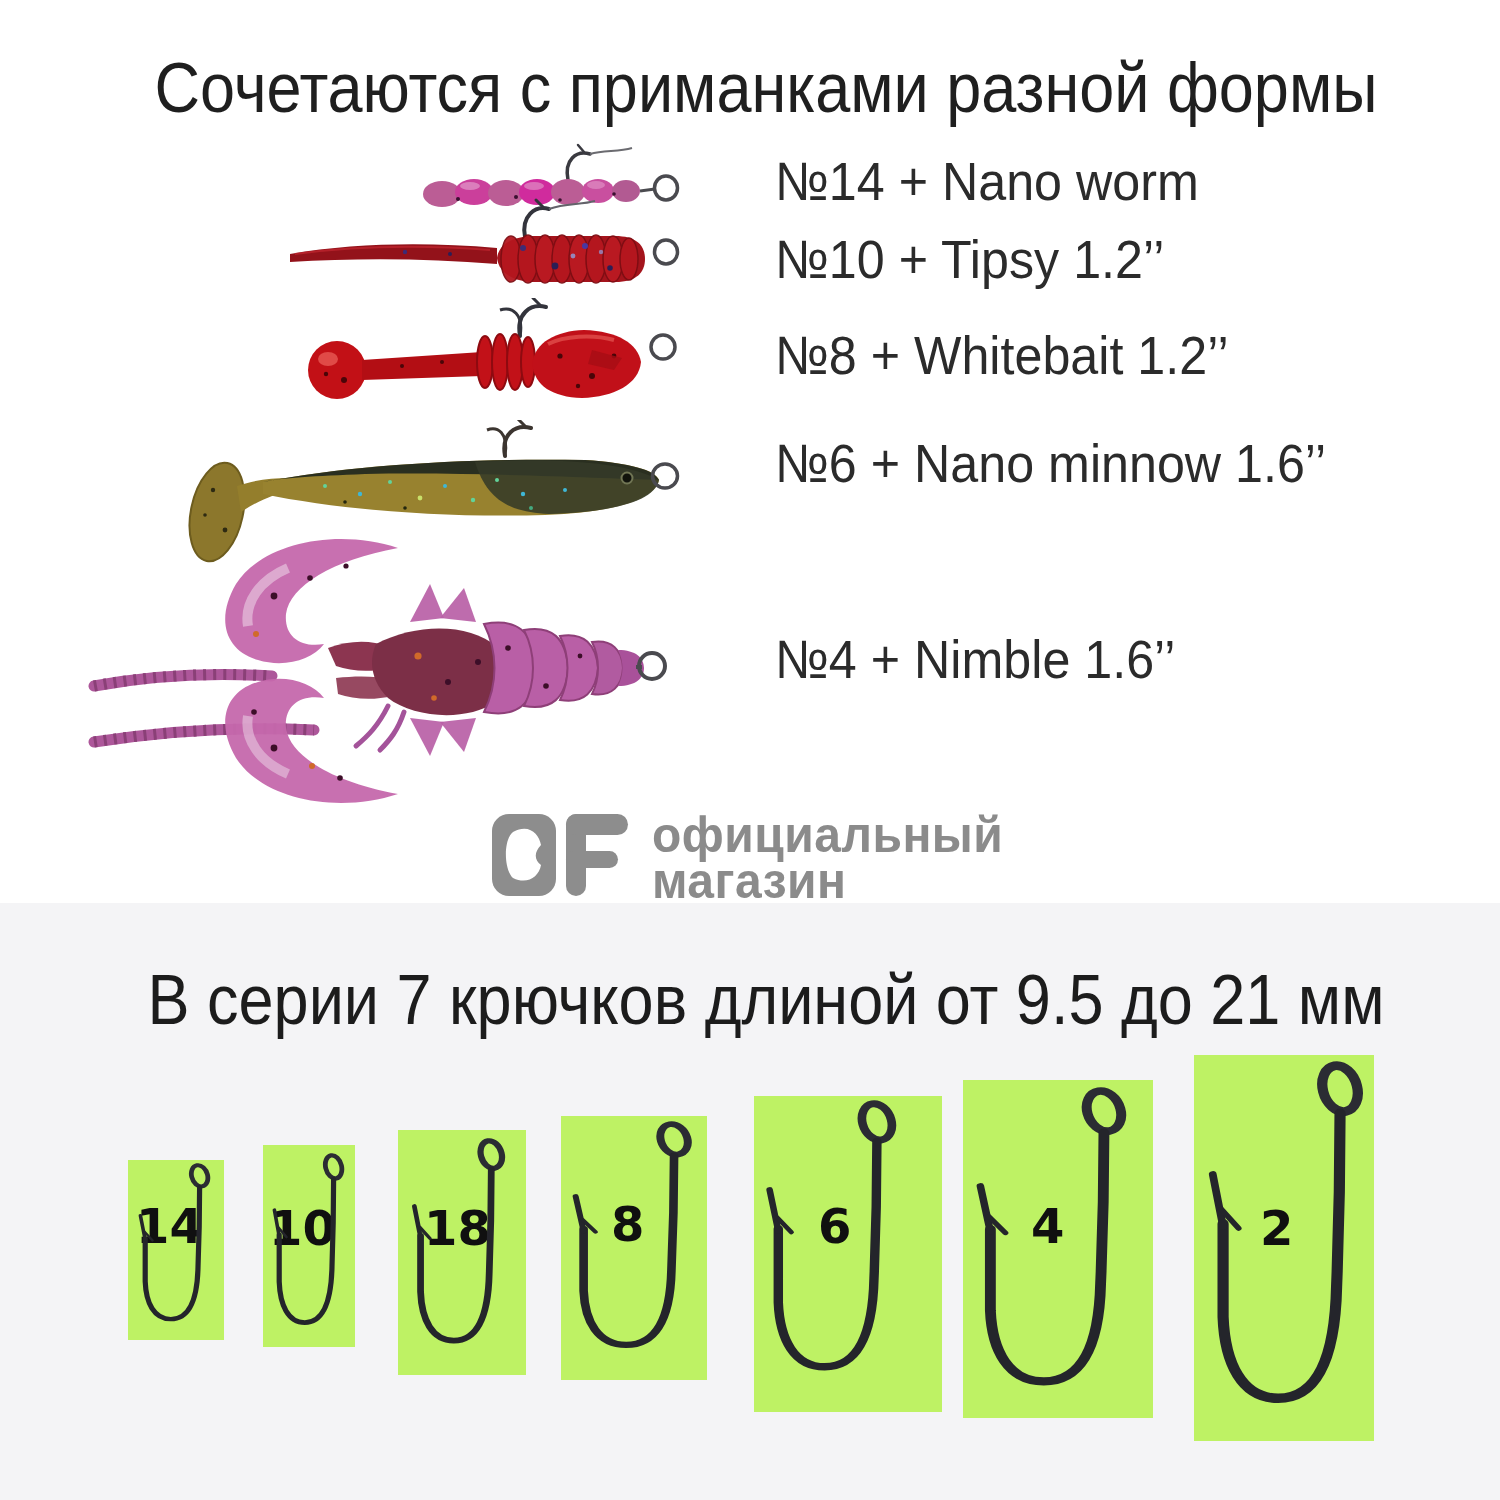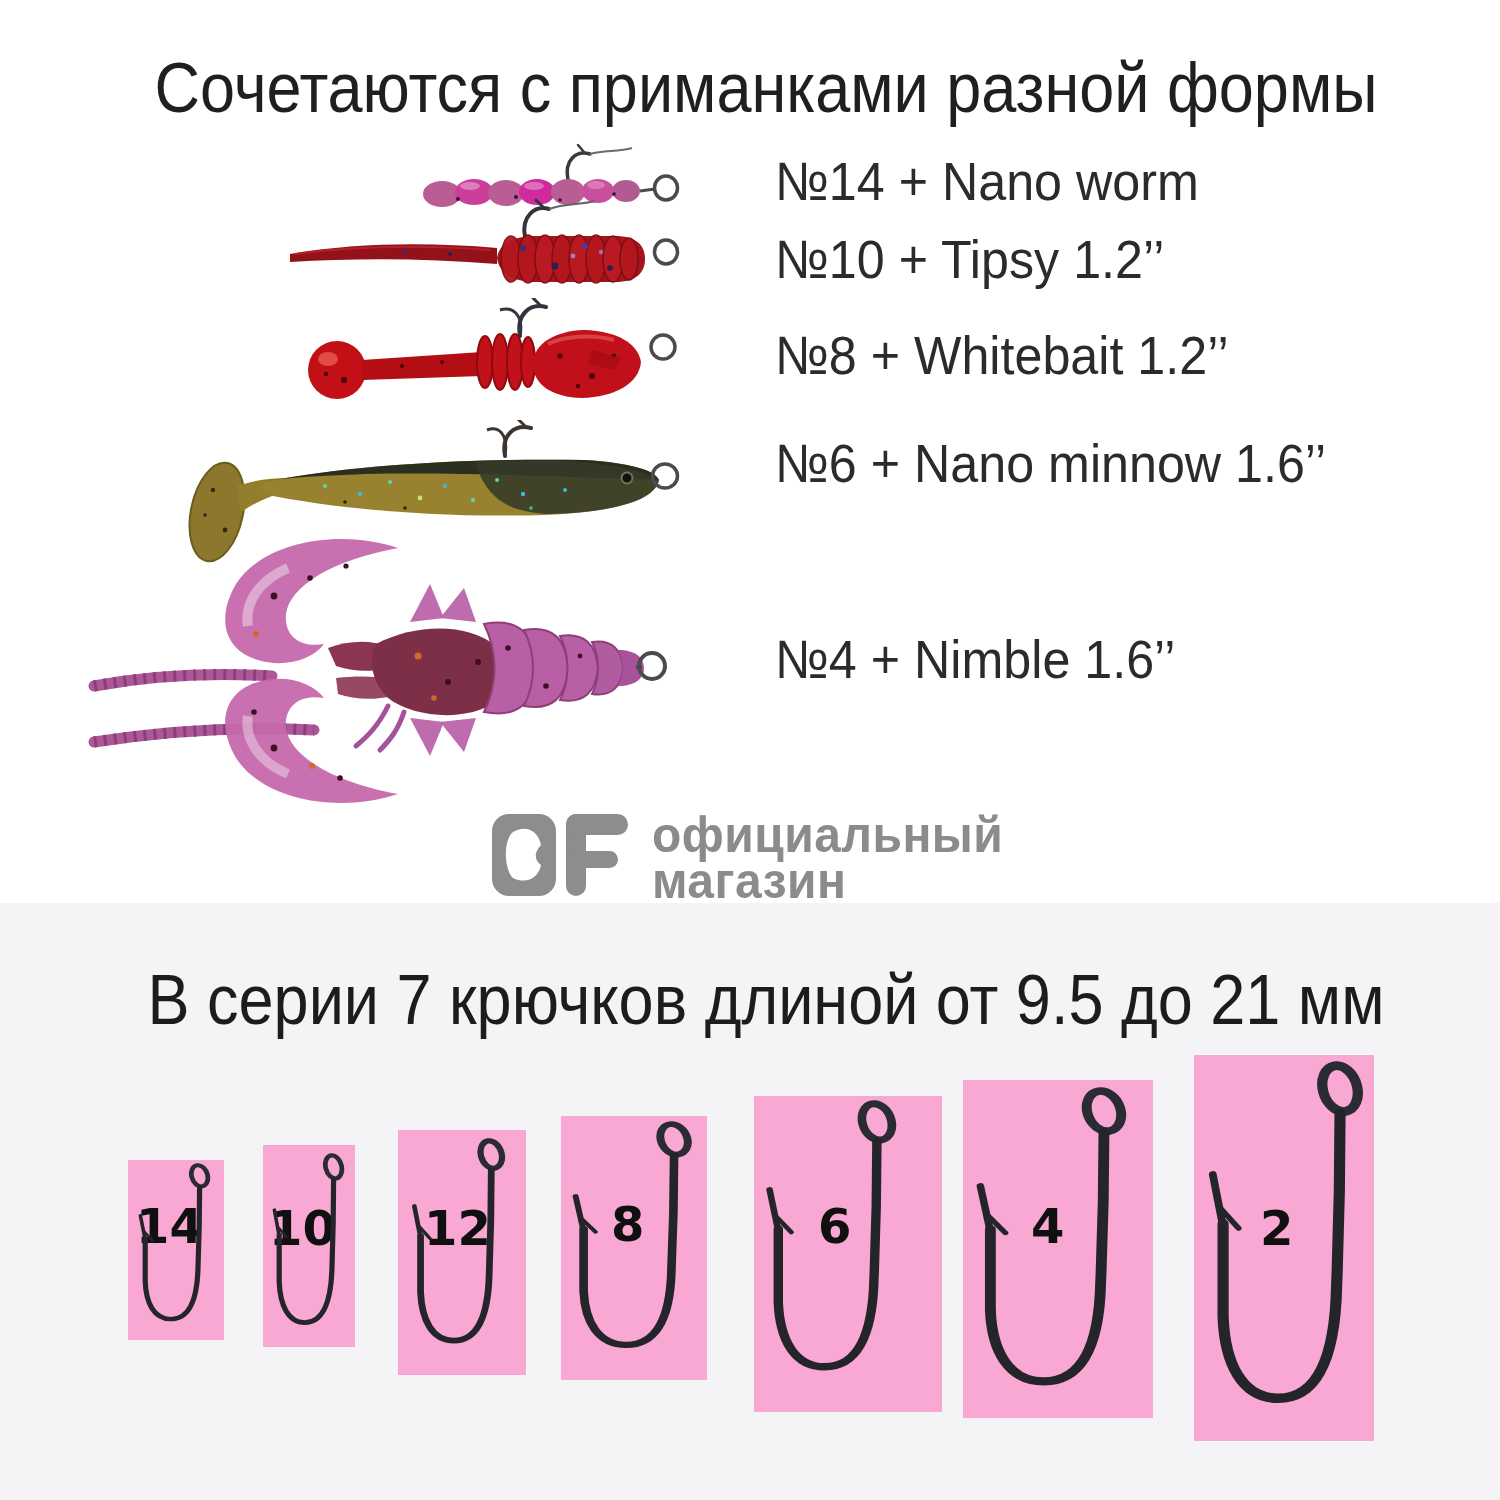--- a/index.html
+++ b/index.html
@@ -19,21 +19,21 @@
   .logo-glyphs{left:492px;top:810px;width:140px;height:92px;}
   .logo-caption{left:652px;top:812px;font-size:50px;font-weight:700;color:#8b8b8b;
                 line-height:46px;letter-spacing:.5px;transform:scaleX(.96);
                 transform-origin:0 0;}
   .sr{position:absolute;width:1px;height:1px;overflow:hidden;clip:rect(0 0 0 0);white-space:nowrap;}
   
   .bottom-bg{left:0;top:903px;width:1500px;height:597px;background:#f4f4f6;}
   .bottom-title{left:0;right:0;top:960px;text-align:center;white-space:nowrap;
                 font-size:70px;font-weight:400;color:#1c1c1c;
                 transform:scaleX(.90);transform-origin:50% 50%;}
-  .hook{position:absolute;background:#f9a8d4;}
+  .hook{position:absolute;background:#bef264;}
   .hook svg{position:absolute;}
   .hook .num{position:absolute;font-family:"DejaVu Sans","Liberation Sans",sans-serif;
              font-weight:700;font-size:48px;color:#101010;}
   .hk14{left:128px;top:1160px;width:96px;height:180px;}
   .hk14 svg{left:6px;top:3px;width:80px;height:175px;}
   .hk14 .num{left:8px;top:38px;}
   .hk12{left:263px;top:1145px;width:92px;height:202px;}
   .hk12 svg{left:5px;top:8px;width:80px;height:190px;}
   .hk12 .num{left:6px;top:55px;}
   .hk10{left:398px;top:1130px;width:128px;height:245px;}
@@ -250,21 +250,21 @@
     <span class="num">10</span>
     <svg viewBox="0 0 100 260" preserveAspectRatio="none">
       <ellipse cx="82" cy="19" rx="10" ry="16" transform="rotate(-12 82 19)" fill="none" stroke="#2b2c33" stroke-width="6"></ellipse>
       <path d="M82 36 C82 90 81 125 80 155 C79 210 66 232 46 232 C25 232 15 208 14 176 L14 112" fill="none" stroke="#24252b" stroke-width="6.5" stroke-linecap="round"></path>
       <path d="M14 114 L8 78" fill="none" stroke="#24252b" stroke-width="4.5" stroke-linecap="round"></path>
       <path d="M13 102 L23 115" fill="none" stroke="#24252b" stroke-width="3.5" stroke-linecap="round"></path>
     </svg>
   </div>
 
   <div class="hook hk10">
-    <span class="num">12</span>
+    <span class="num">18</span>
     <svg viewBox="0 0 100 260" preserveAspectRatio="none">
       <ellipse cx="82" cy="19" rx="10" ry="16" transform="rotate(-12 82 19)" fill="none" stroke="#2b2c33" stroke-width="6"></ellipse>
       <path d="M82 36 C82 90 81 125 80 155 C79 210 66 232 46 232 C25 232 15 208 14 176 L14 112" fill="none" stroke="#24252b" stroke-width="6.5" stroke-linecap="round"></path>
       <path d="M14 114 L8 78" fill="none" stroke="#24252b" stroke-width="4.5" stroke-linecap="round"></path>
       <path d="M13 102 L23 115" fill="none" stroke="#24252b" stroke-width="3.5" stroke-linecap="round"></path>
     </svg>
   </div>
 
   <div class="hook hk8">
     <span class="num">8</span>

